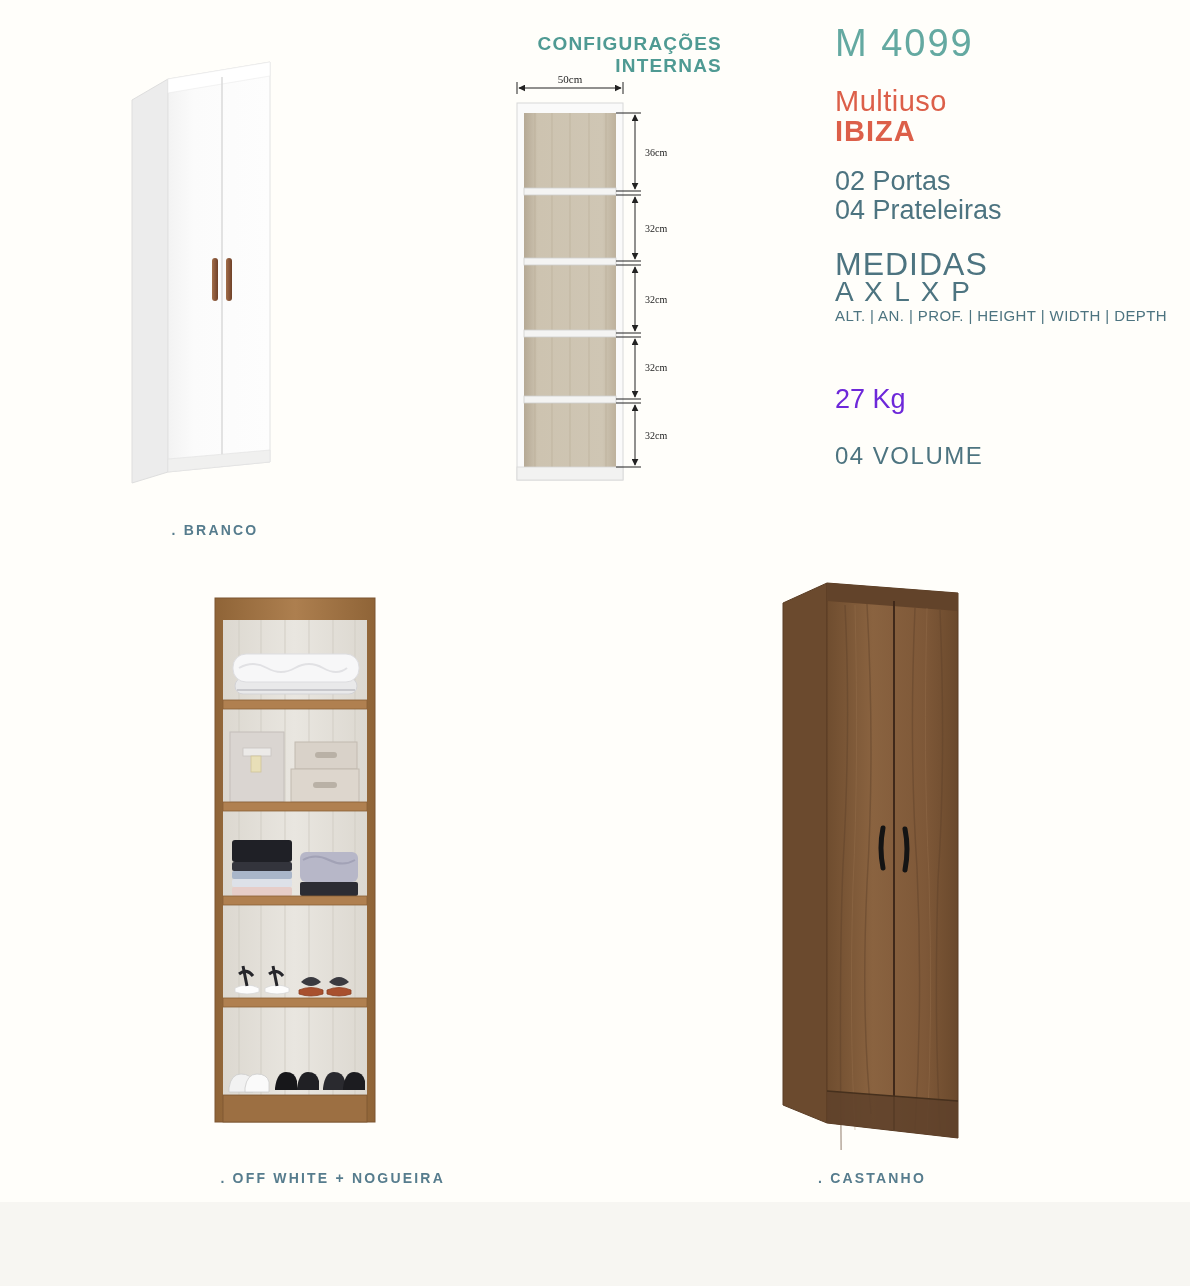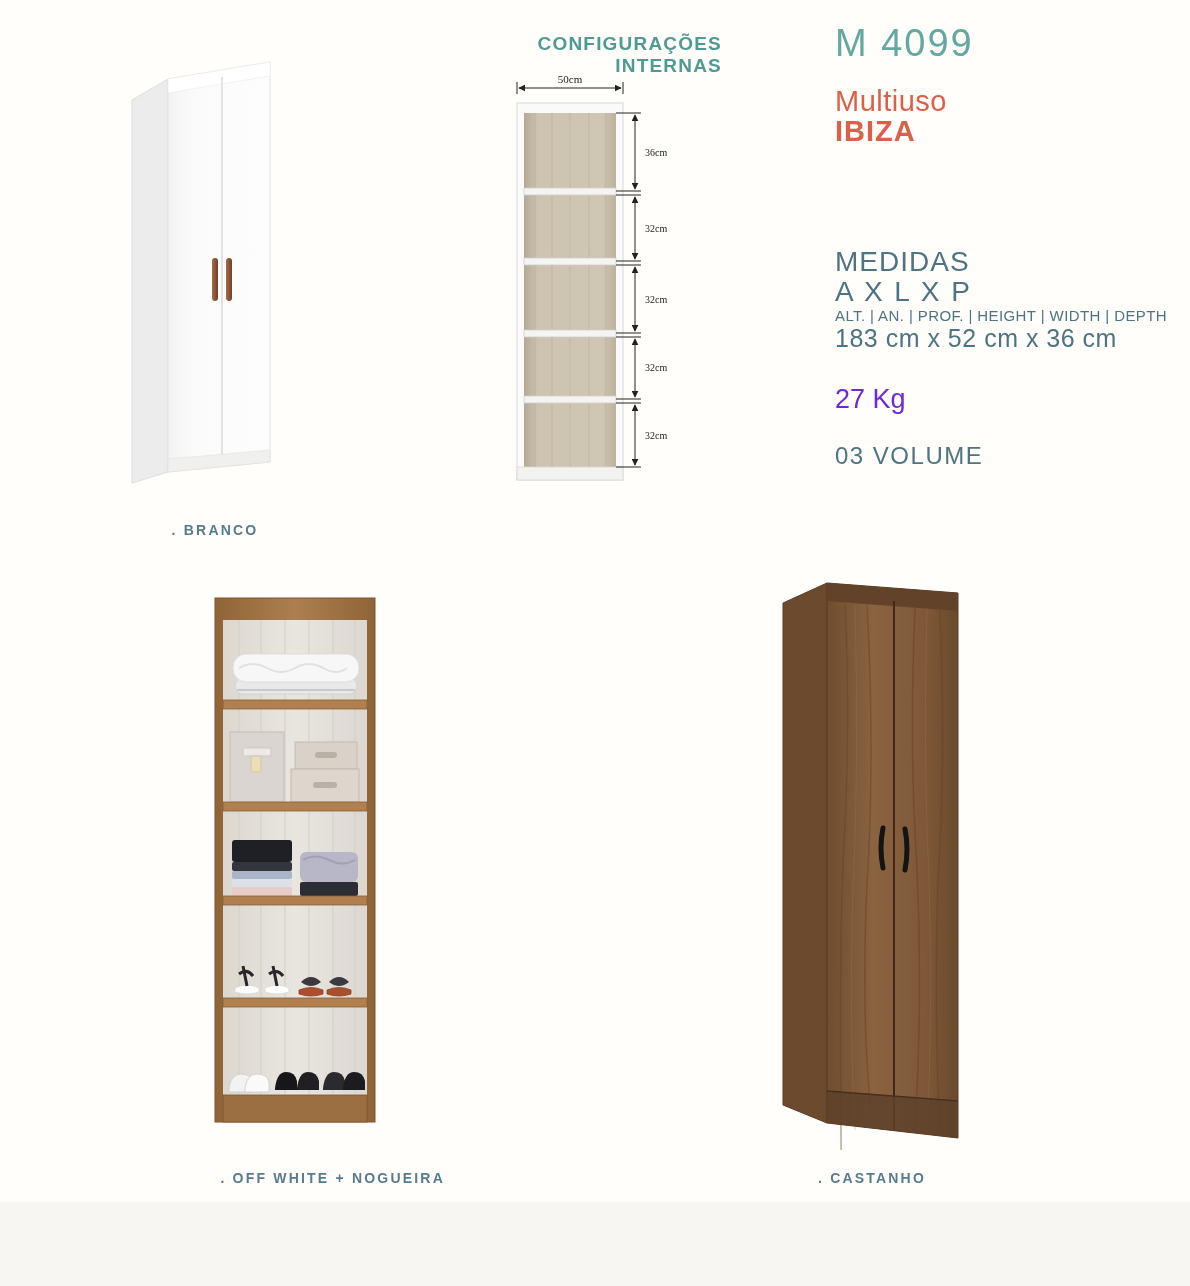--- a/index.html
+++ b/index.html
@@ -36,21 +36,21 @@
     left:835px;top:115px;
     font-size:29px;font-weight:600;letter-spacing:1px;
     color:#dc5f49;
   }
   .features{
     left:835px;top:167px;
     font-size:27px;font-weight:500;color:#4d7480;line-height:29px;
   }
   .medidas{
     left:835px;top:246px;
-    font-size:28px;font-weight:500;color:#4d7480;letter-spacing:1px;
+    font-size:32px;font-weight:500;color:#4d7480;letter-spacing:1px;
   }
   .axes{
     left:835px;top:276px;
     font-size:28px;font-weight:500;color:#4d7480;letter-spacing:2px;
   }
   .legend{
     left:835px;top:307px;
     font-size:15px;font-weight:400;color:#4d7480;letter-spacing:.4px;
   }
   .dim-value{
@@ -180,26 +180,29 @@
       <text x="205" y="162">32cm</text>
       <text x="205" y="233">32cm</text>
       <text x="205" y="301">32cm</text>
       <text x="205" y="369">32cm</text>
     </g>
   </svg>
 
   <div class="abs model">M 4099</div>
   <div class="abs line-name">Multiuso</div>
   <div class="abs product-name">IBIZA</div>
+  <div class="abs features">
+    <div>02 Portas</div>
+    <div>04 Prateleiras</div>
+  </div>
   <div class="abs medidas">MEDIDAS</div>
   <div class="abs axes">A X L X P</div>
   <div class="abs legend">ALT. | AN. | PROF. | HEIGHT | WIDTH | DEPTH</div>
-  <div class="abs dim-value">183 cm x 52 cm x 36 cm</div>
   <div class="abs weight">27 Kg</div>
-  <div class="abs volume">03 VOLUME</div>
+  <div class="abs volume">04 VOLUME</div>
 
   <svg class="abs" style="left:205px;top:590px;" width="185" height="540" viewBox="0 0 185 540">
     <defs>
       <linearGradient id="wood1" x1="0" y1="0" x2="1" y2="0">
         <stop offset="0" stop-color="#8f6437"></stop>
         <stop offset="0.5" stop-color="#ad7f4f"></stop>
         <stop offset="1" stop-color="#8f6437"></stop>
       </linearGradient>
       <linearGradient id="inback" x1="0" y1="0" x2="1" y2="0">
         <stop offset="0" stop-color="#dcd8d0"></stop>

